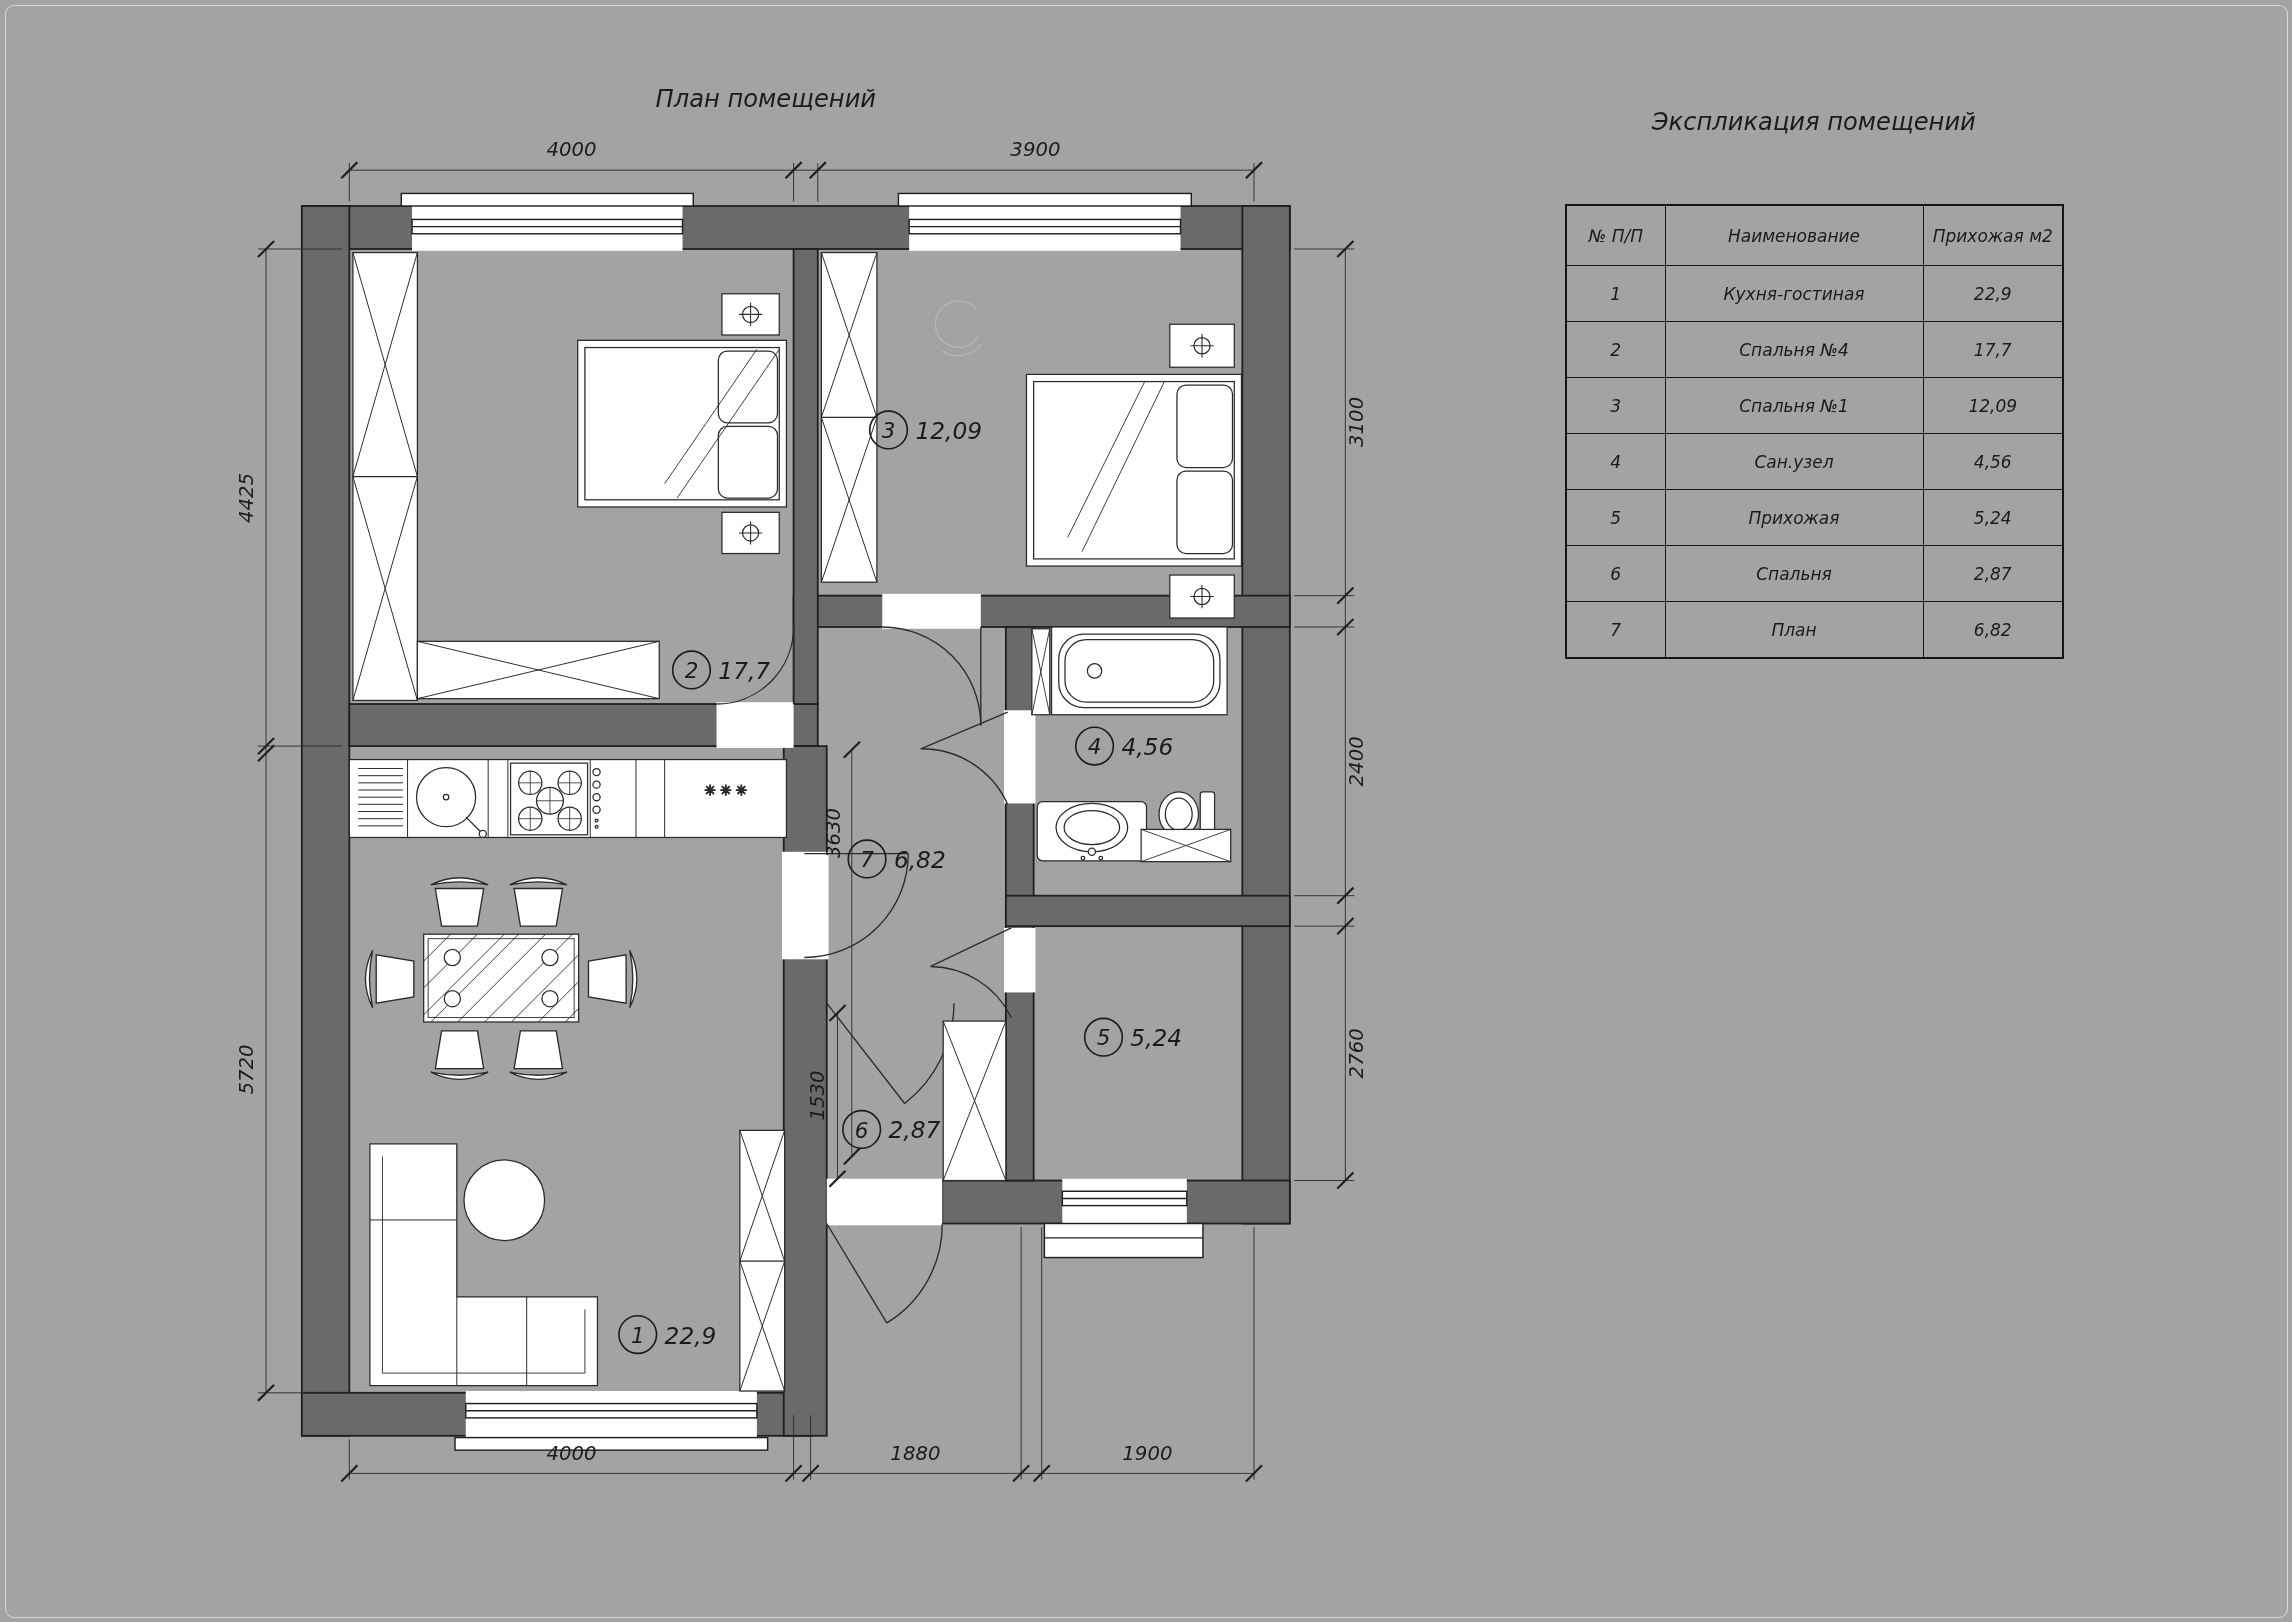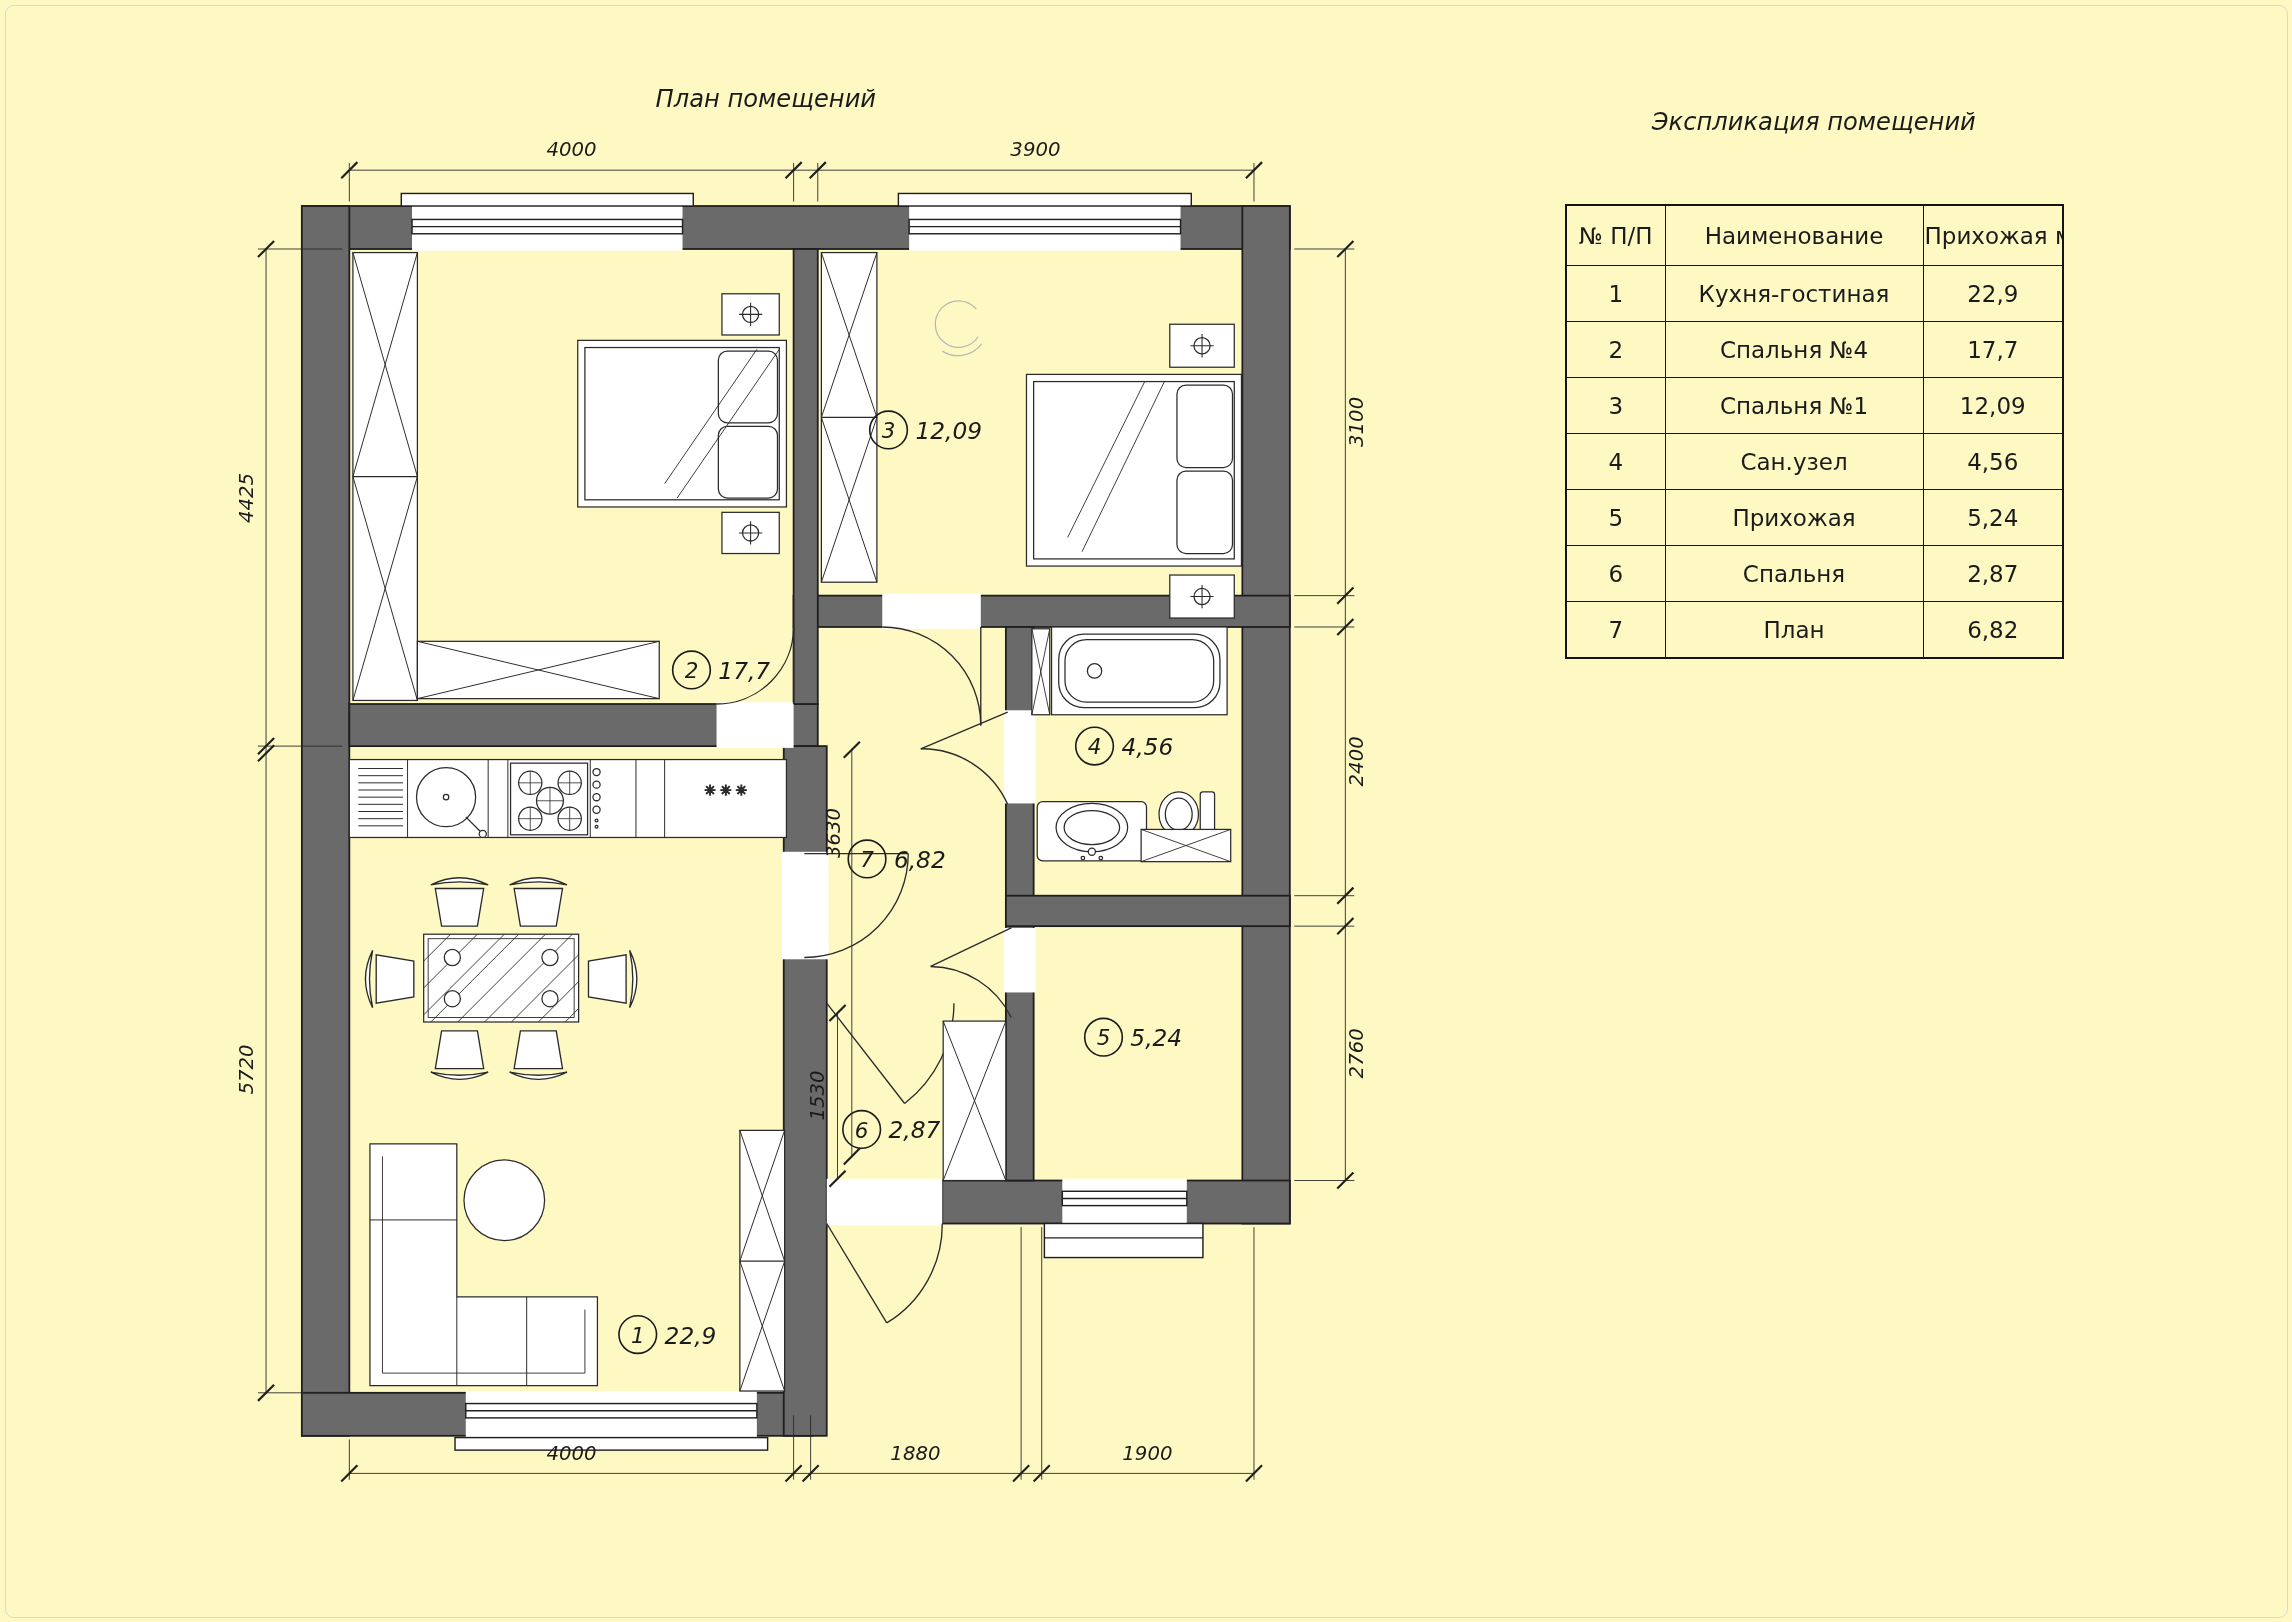--- a/index.html
+++ b/index.html
@@ -1,31 +1,31 @@
 <!DOCTYPE html>
 <html style="font-size:14.3px"><head>
 <meta charset="utf-8">
 <style>
   html,body{margin:0;padding:0;background:#fff;}
-  #page{position:relative;width:2293px;height:1623px;background:#fef9c3;
+  #page{position:relative;width:2293px;height:1623px;background:#a3a3a3;
         font-family:"DejaVu Sans",sans-serif;overflow:hidden;}
   #frame{position:absolute;left:5.4px;top:5.4px;right:5.4px;bottom:5.4px;
          border:1.8px solid #d9d9d9;border-radius:9px;pointer-events:none;}
   svg{position:absolute;left:0;top:0;}
   svg text{font-family:"DejaVu Sans",sans-serif;font-style:italic;fill:#1b1b1b;}
   .t-title{font-size:27px;}
   .t-dim{font-size:22px;}
   .t-room{font-size:26px;}
   .t-roomnum{font-size:24px;}
   .t-sym{font-size:15px;font-style:normal;}
 
   
   #expl{position:absolute;left:1565px;top:204px;width:496px;}
   #expl table{border-collapse:collapse;width:496px;table-layout:fixed;
-              font-size:23px;color:#1b1b1b;}
+              font-style:italic;font-size:17px;color:#1b1b1b;}
   #expl td,#expl th{border:1.8px solid #141414;text-align:center;vertical-align:middle;
                     font-weight:normal;overflow:hidden;white-space:nowrap;}
   #expl table{border:2.7px solid #141414;}
   #expl .c0{width:99px;}
   #expl .c1{width:258px;}
   #expl .c2{width:140px;}
   #expl thead th{height:57px;}
   #expl tbody td{height:53px;}
 </style>
 </head>

